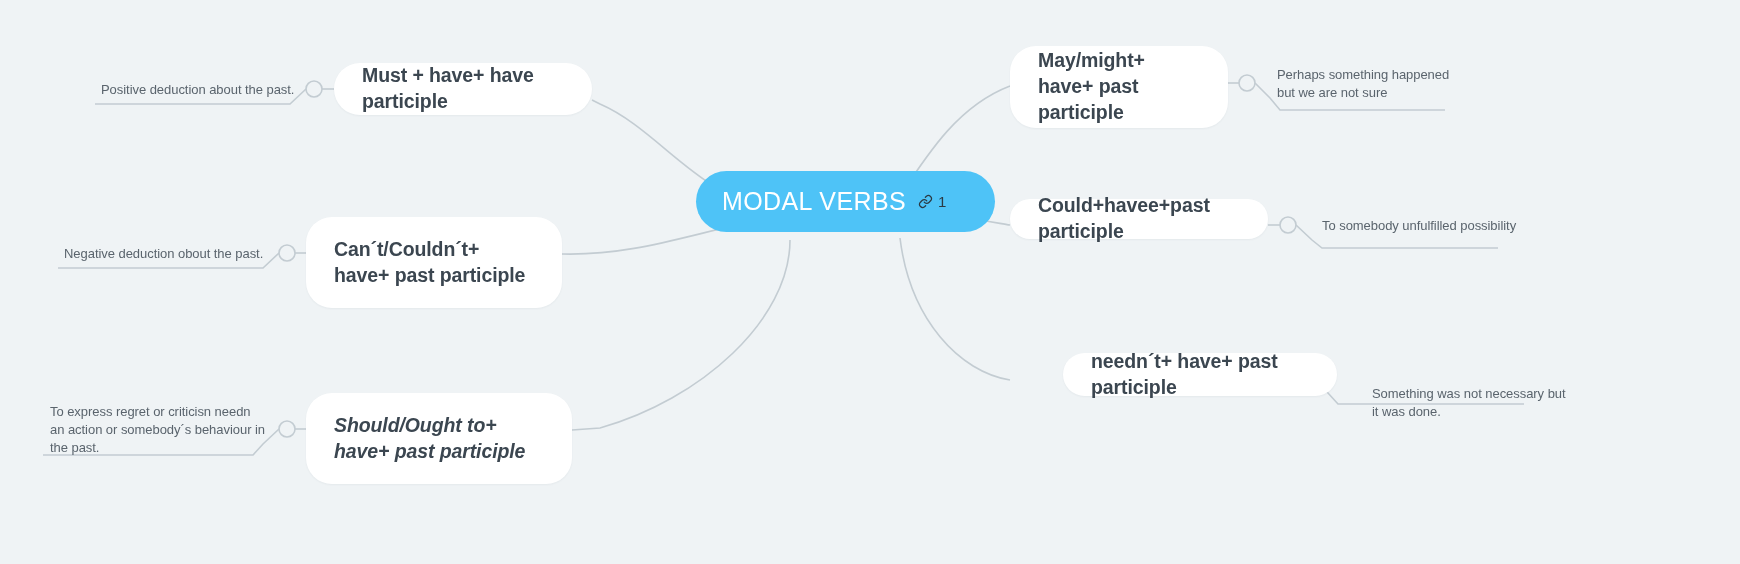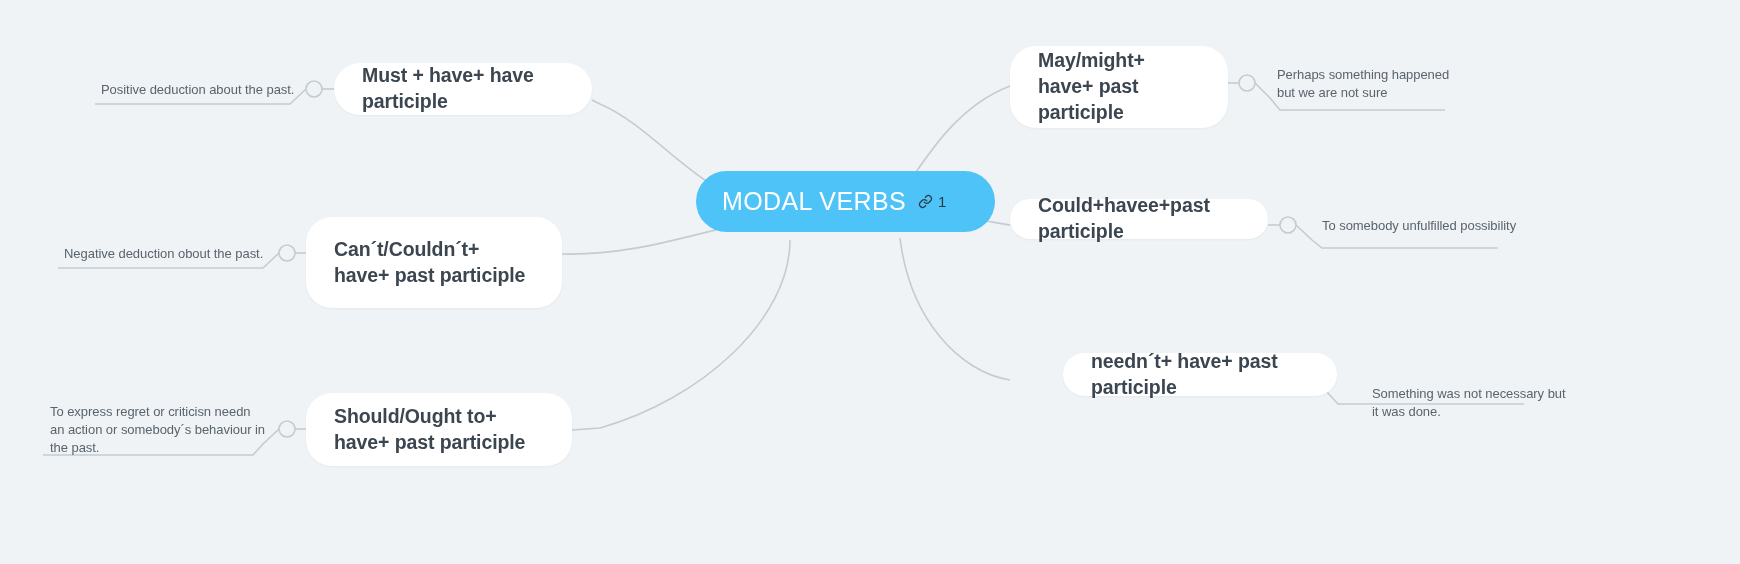--- a/index.html
+++ b/index.html
@@ -146,21 +146,21 @@
   </div>
 
   <div class="node" style="left:334px; top:63px; width:258px; height:52px;">
     <span>Must + have+ have participle</span>
   </div>
 
   <div class="node" style="left:306px; top:217px; width:256px; height:91px;">
     <span>Can´t/Couldn´t+ have+ past participle</span>
   </div>
 
-  <div class="node" style="left:306px; top:393px; width:266px; height:73px;">
+  <div class="node" style="left:306px; top:393px; width:266px; height:91px;font-style:italic;">
     <span>Should/Ought to+ have+ past participle</span>
   </div>
 
   <div class="node" style="left:1010px; top:46px; width:218px; height:82px;">
     <span>May/might+ have+ past participle</span>
   </div>
 
   <div class="node" style="left:1010px; top:199px; width:258px; height:40px;">
     <span>Could+havee+past participle</span>
   </div>

